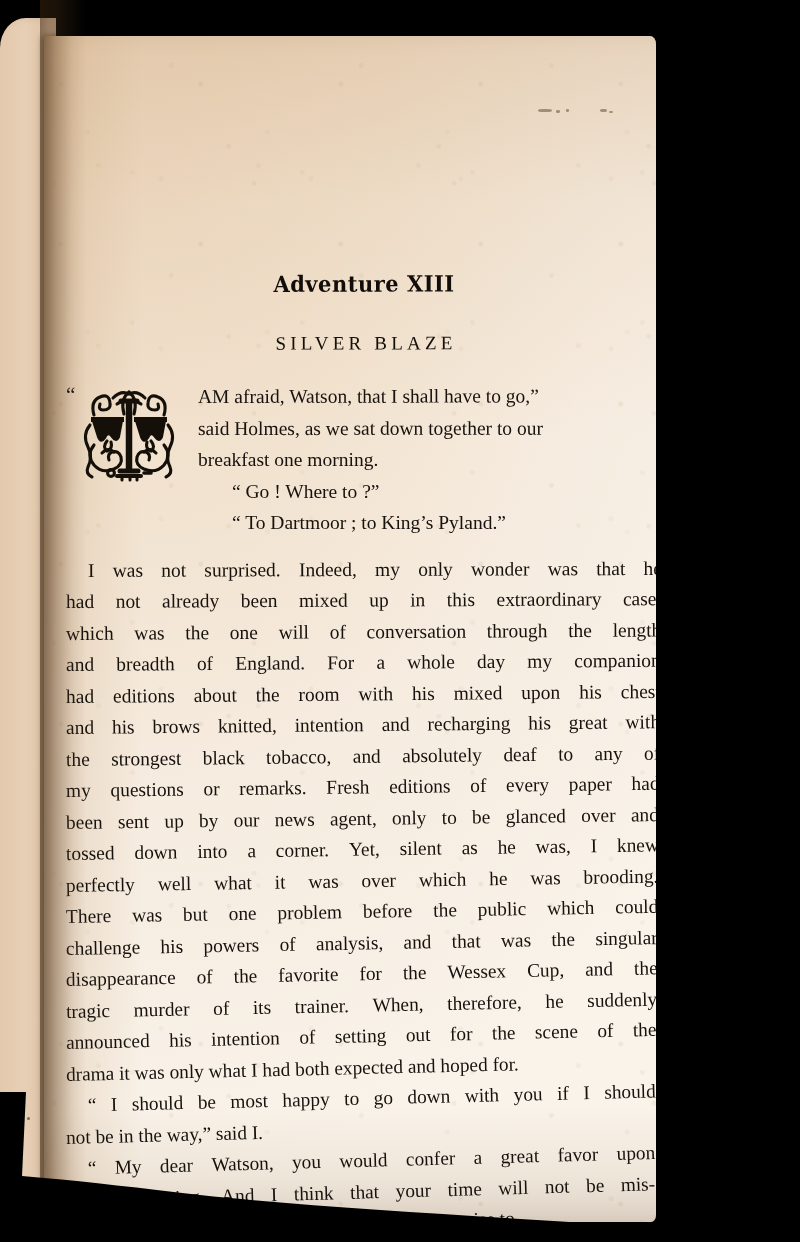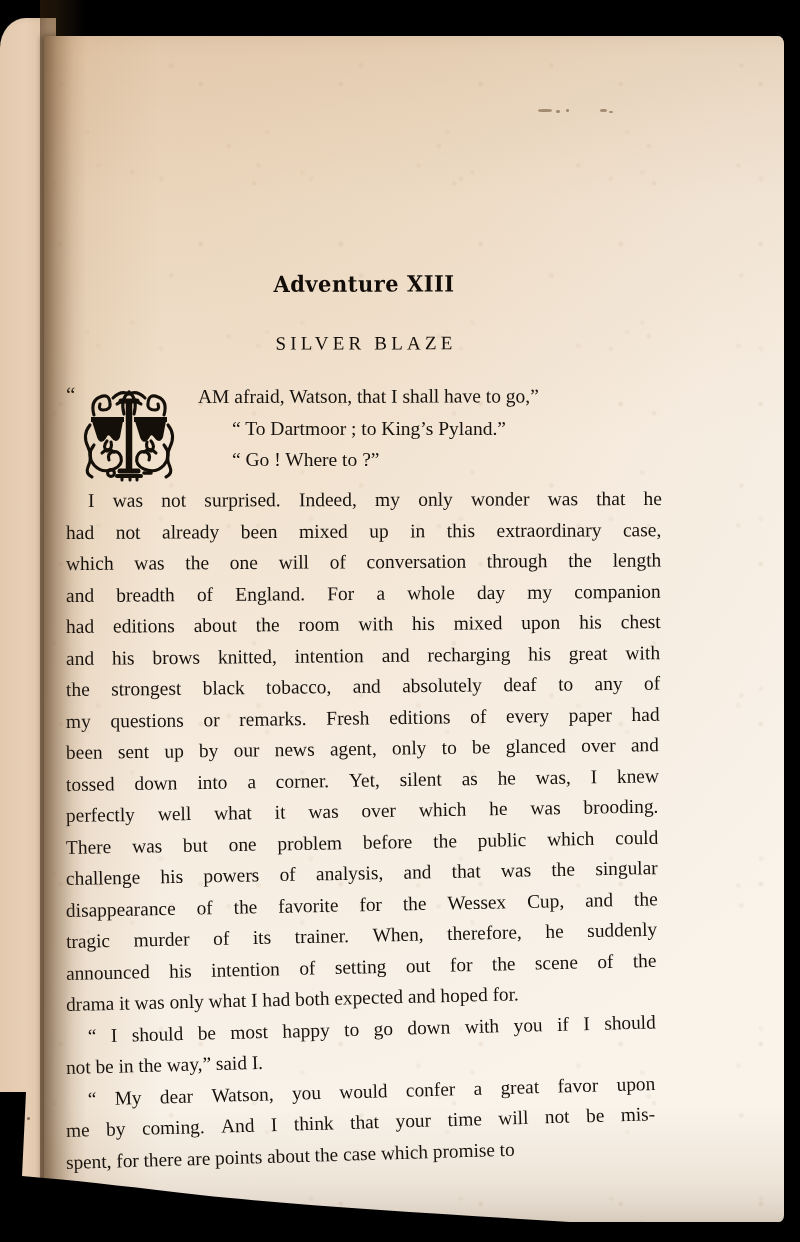--- a/index.html
+++ b/index.html
@@ -55,21 +55,21 @@
                 rgba(255,255,255,0) 100%);
     pointer-events: none;
     z-index: 6;
   }
 
   
   .page {
     position: absolute;
     left: 44px;
     top: 36px;
-    width: 740px;
+    width: 612px;
     height: 1186px;
     background:
       radial-gradient(120% 85% at 18% 12%, #efdcc6 0%, #f2e3d0 32%, #f6ece0 62%, #f9f3ea 100%);
     border-top-right-radius: 6px 8px;
     border-bottom-right-radius: 5px 7px;
     box-shadow:
       inset 22px 0 34px -22px rgba(95,60,25,.55),
       -2px 0 6px rgba(0,0,0,.45);
     overflow: hidden;
   }
@@ -295,25 +295,31 @@
               <path d="M27 60 Q22 66 27 70 Q33 68 31 61"></path>
               <path d="M71 60 Q76 66 71 70 Q65 68 67 61"></path>
             </g>
           </svg>
         </div>
 
         <div class="lead-lines">
           <span class="ln just sk" style="transform: rotate(-0.1deg);">
             <span>AM afraid, Watson, that I shall have to go,”</span>
           </span>
-          <span class="ln indent sk">
-            <span>“ To Dartmoor ; to King’s Pyland.”</span>
+          <span class="ln just sk" style="transform: rotate(-0.05deg);">
+            <span>said Holmes, as we sat down together to our</span>
+          </span>
+          <span class="ln sk">
+            <span>breakfast one morning.</span>
           </span>
           <span class="ln indent sk">
             <span>“ Go !   Where to ?”</span>
+          </span>
+          <span class="ln indent sk">
+            <span>“ To Dartmoor ; to King’s Pyland.”</span>
           </span>
         </div>
       </div>
 
       <div id="paragraphs">
           <p class="body">
             <span class="ln sk indent" style="transform: rotate(-0.2deg) scaleX(1);">
               <span>I</span>
               <span>was</span>
               <span>not</span>

